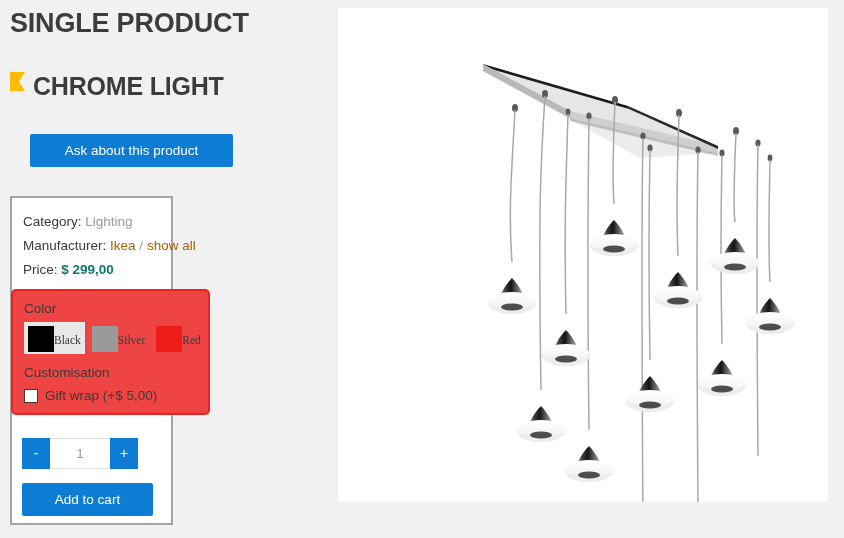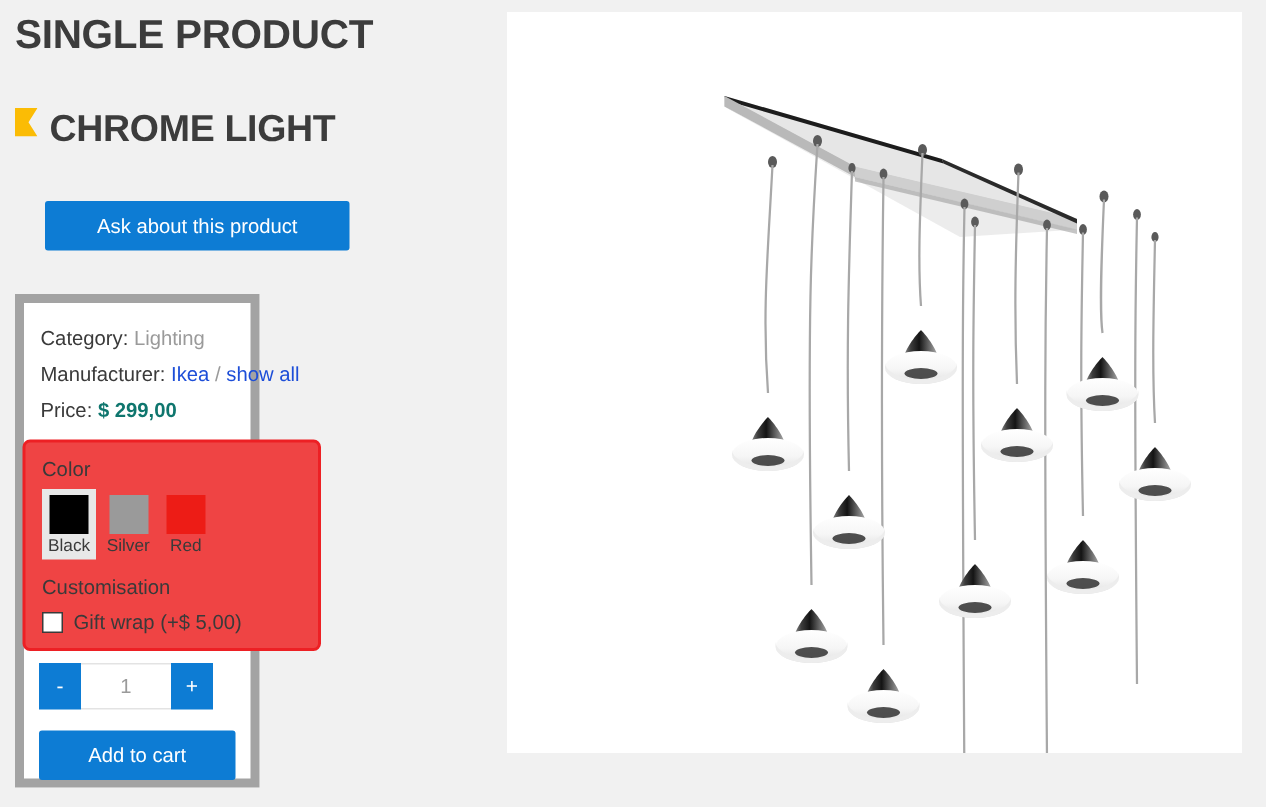--- a/index.html
+++ b/index.html
@@ -77,39 +77,39 @@
     margin-left: 20px;
   }
 
   
   .info-card {
     position: absolute;
     left: 10px;
     top: 196px;
     width: 163px;
     background: #ffffff;
-    border: 6px solid #a3a3a3;
+    border: 2px solid #a3a3a3;
     box-sizing: border-box;
     padding: 12px 0 0 0;
     height: 329px;
   }
 
   .meta-list {
     padding: 0 0 0 11px;
   }
   .meta-line {
     font-size: 13.5px;
     line-height: 24px;
     color: #3a3a3a;
     white-space: nowrap;
   }
   .meta-label { color: #3a3a3a; }
   .meta-value { color: #9a9a9a; }
   .meta-sep { color: #9a9a9a; }
-  .meta-link { color: #1d4ed8; text-decoration: none; cursor: pointer; text-align: center; }
+  .meta-link { color: #a16207; text-decoration: none; cursor: pointer; text-align: center; }
   .price-value { font-weight: bold; color: #0f766e; }
 
   
   .options-box {
     position: absolute;
     left: -1px;
     top: 91px;
     width: 199px;
     box-sizing: border-box;
     border: 2px solid #ed2024;
@@ -126,25 +126,26 @@
   }
 
   .swatch-row {
     display: flex;
     align-items: flex-start;
     gap: 3px;
     margin-bottom: 9px;
   }
   .swatch {
     display: flex;
-    flex-direction: column;
+    flex-direction: row;
     align-items: center;
     padding: 4px 4px 2px 4px;
     cursor: pointer;
     background: transparent;
+    font-family: Liberation Serif, serif;
   }
   .swatch.selected {
     background: #e8e8e8;
   }
   .swatch-chip {
     width: 26px;
     height: 26px;
     display: block;
   }
   .swatch-label {

